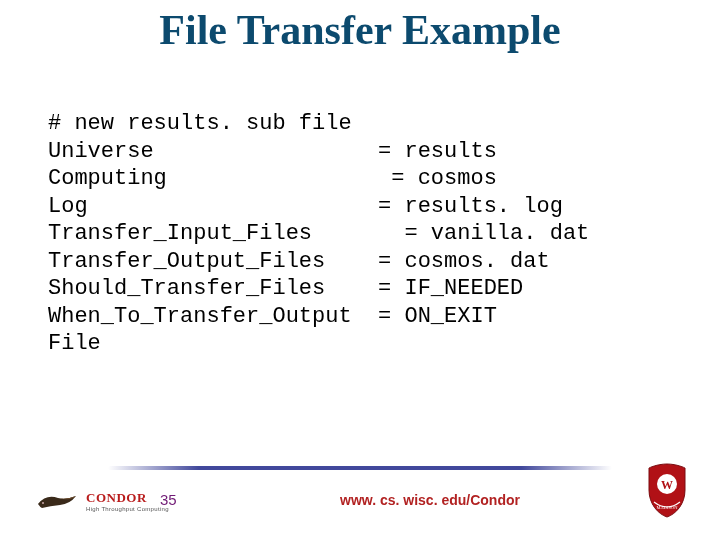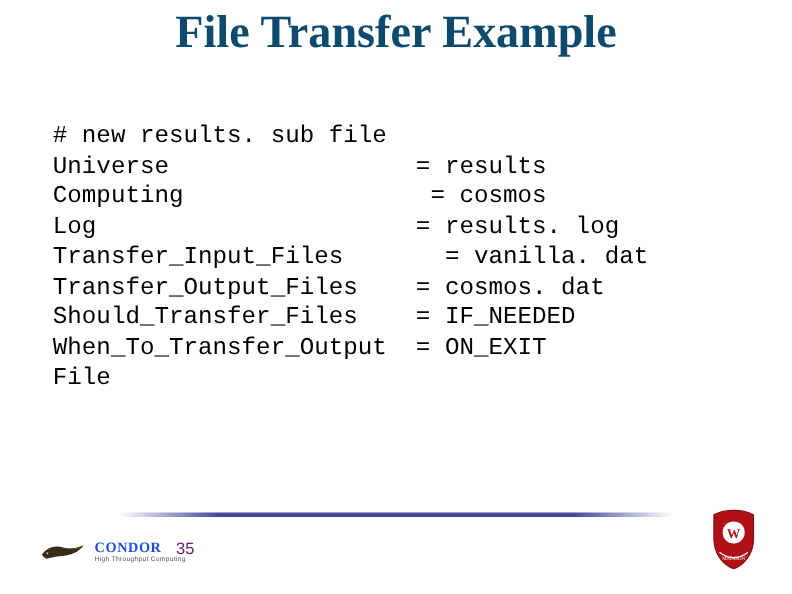--- a/index.html
+++ b/index.html
@@ -56,21 +56,21 @@
     align-items: center;
     gap: 6px;
   }
   .logo-left .eagle {
     width: 44px;
     height: 22px;
   }
   .logo-left .brand {
     font-family: "Comic Sans MS", cursive;
     font-size: 13px;
-    color: #1d4ed8;
+    color: #b91c1c;
     font-weight: bold;
     letter-spacing: 0.5px;
   }
   .logo-left .sub {
     font-size: 6px;
     color: #555;
     letter-spacing: 0.3px;
   }
   .page-num {
     position: absolute;
@@ -122,20 +122,21 @@
         <circle cx="7" cy="13" r="1" fill="#caa"></circle>
       </svg>
     </span>
     <span>
       <div class="brand">CONDOR</div>
       <div class="sub">High Throughput Computing</div>
     </span>
   </div>
 
   <div class="page-num">35</div>
+  <div class="url">www. cs. wisc. edu/Condor</div>
 
   <div class="crest">
     <svg viewBox="0 0 46 56">
       <path d="M23 2 C13 2 5 6 5 6 L5 28 C5 42 14 52 23 55 C32 52 41 42 41 28 L41 6 C41 6 33 2 23 2 Z" fill="#b11116" stroke="#7a0c10" stroke-width="1"></path>
       <circle cx="23" cy="22" r="10" fill="#fff"></circle>
       <text x="23" y="27" text-anchor="middle" font-size="12" font-family="serif" font-weight="bold" fill="#b11116">W</text>
       <path d="M10 40 Q23 50 36 40" stroke="#fff" stroke-width="1.2" fill="none"></path>
       <text x="23" y="47" text-anchor="middle" font-size="4.5" fill="#fff" font-family="serif">MADISON</text>
     </svg>
   </div>

